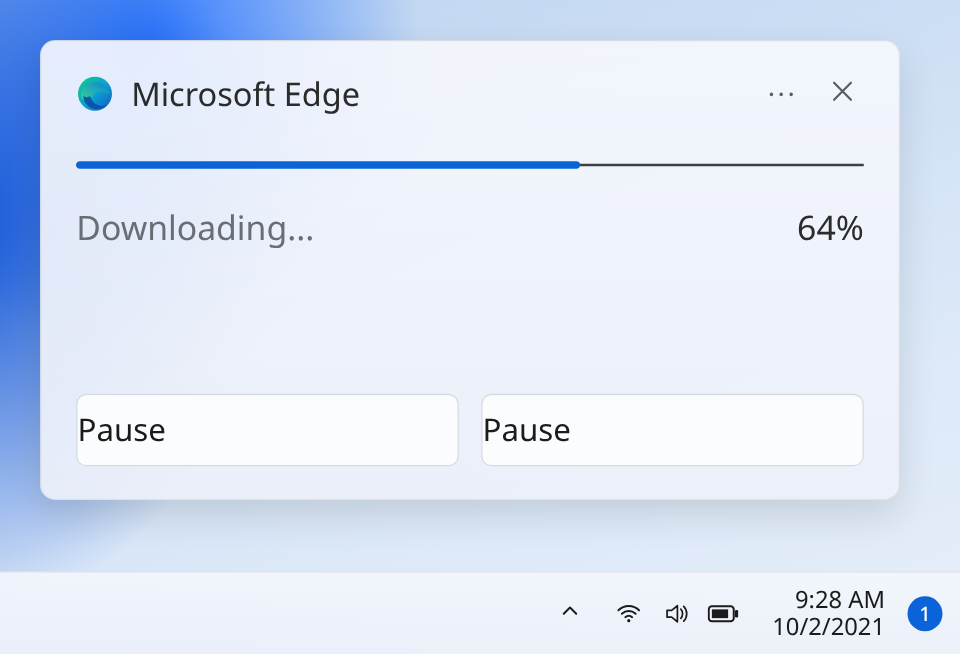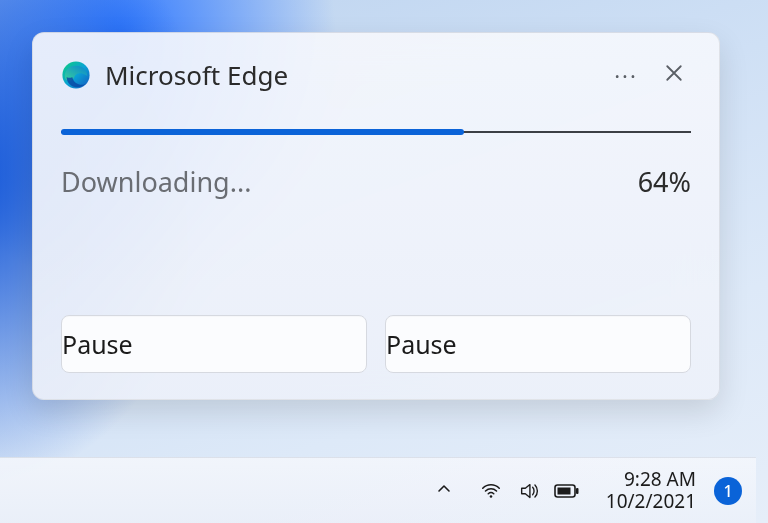--- a/index.html
+++ b/index.html
@@ -94,21 +94,21 @@
     color: #1b1b1b;
     display: flex;
     align-items: center;
     justify-content: flex-start;
     box-shadow: 0 1px 0 rgba(0,0,0,0.02) inset;
   }
 
   
   .taskbar {
     position: absolute;
-    left: 0; right: 12px; bottom: 0;
+    left: 0; right: 0; bottom: 0;
     height: 66px;
     background: linear-gradient(180deg, rgba(243,246,252,0.92), rgba(235,240,249,0.92));
     border-top: 1px solid rgba(0,0,0,0.06);
     display: flex;
     align-items: center;
     justify-content: flex-end;
     padding: 0 14px 0 0;
     gap: 10px;
   }
   .tray-chevron, .tray-wifi, .tray-volume, .tray-battery {

